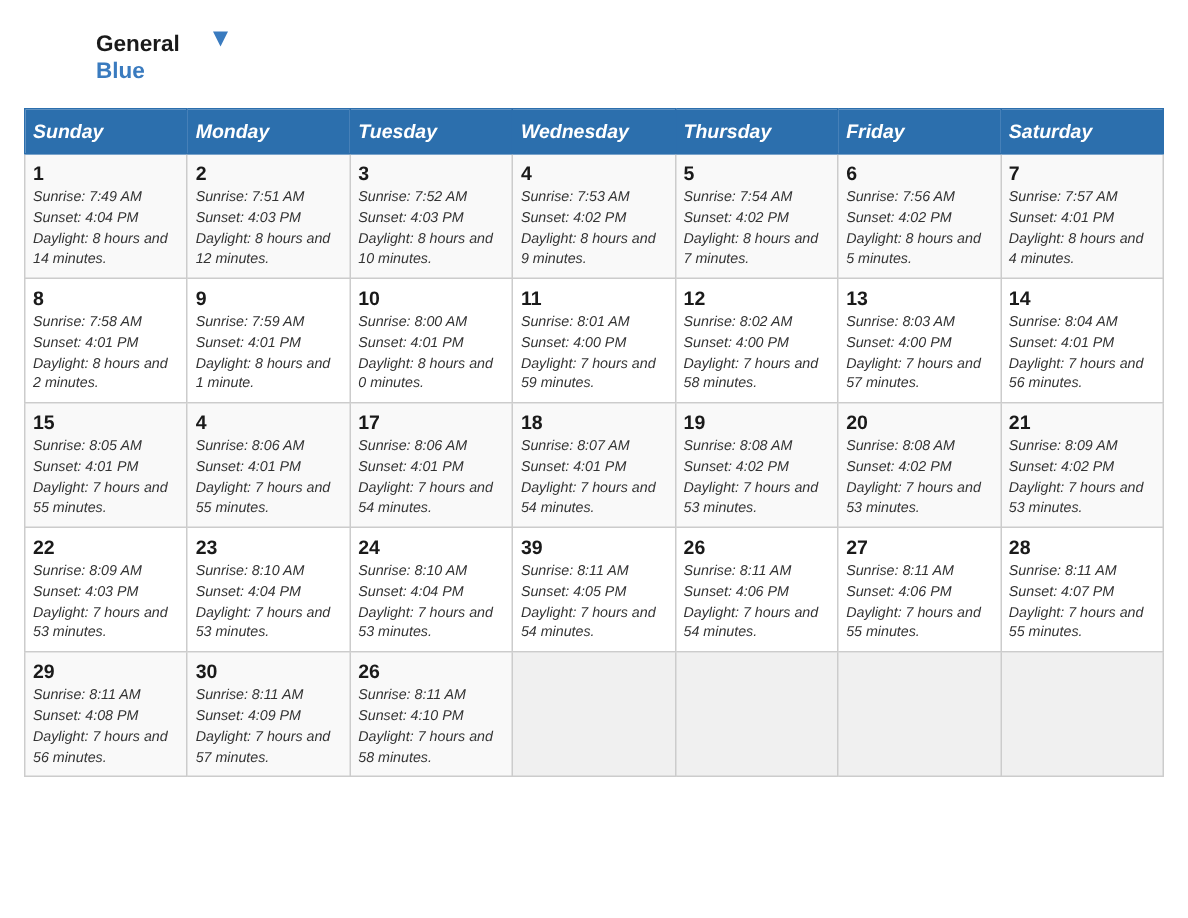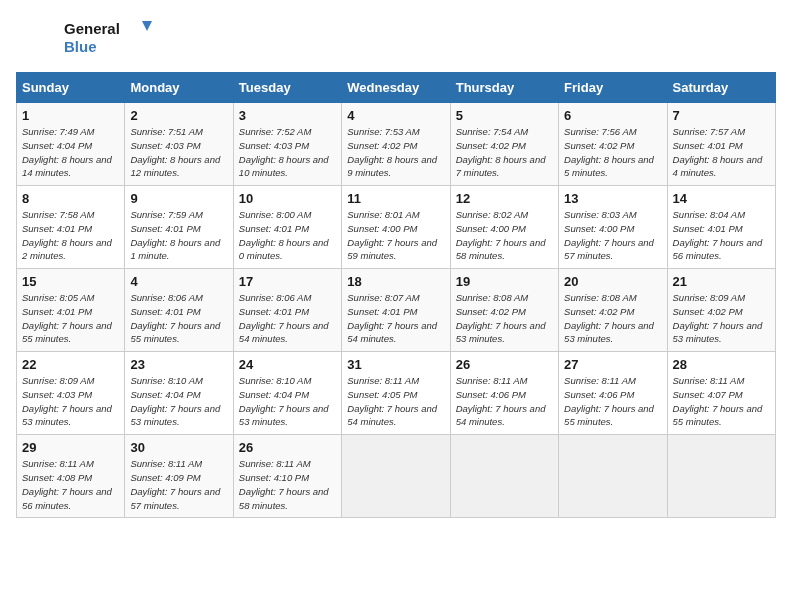--- a/index.html
+++ b/index.html
@@ -39,20 +39,21 @@
       font-size: 10.5px;
     }
     thead tr th {
       background: #2c6fad;
       color: #fff;
       padding: 7px 5px;
       text-align: left;
       font-size: 13px;
       font-weight: bold;
       border: 1px solid #2c6fad;
+      font-style: italic;
     }
     tbody tr td {
       border: 1px solid #ccc;
       vertical-align: top;
       padding: 5px 5px;
       width: calc(100% / 7);
       min-height: 80px;
       background: #fff;
     }
     tbody tr:nth-child(odd) td {
@@ -129,21 +130,21 @@
         <td><span class="day-num">17</span><span class="day-info">Sunrise: 8:06 AM<br>Sunset: 4:01 PM<br>Daylight: 7 hours and 54 minutes.</span></td>
         <td><span class="day-num">18</span><span class="day-info">Sunrise: 8:07 AM<br>Sunset: 4:01 PM<br>Daylight: 7 hours and 54 minutes.</span></td>
         <td><span class="day-num">19</span><span class="day-info">Sunrise: 8:08 AM<br>Sunset: 4:02 PM<br>Daylight: 7 hours and 53 minutes.</span></td>
         <td><span class="day-num">20</span><span class="day-info">Sunrise: 8:08 AM<br>Sunset: 4:02 PM<br>Daylight: 7 hours and 53 minutes.</span></td>
         <td><span class="day-num">21</span><span class="day-info">Sunrise: 8:09 AM<br>Sunset: 4:02 PM<br>Daylight: 7 hours and 53 minutes.</span></td>
       </tr>
       <tr>
         <td><span class="day-num">22</span><span class="day-info">Sunrise: 8:09 AM<br>Sunset: 4:03 PM<br>Daylight: 7 hours and 53 minutes.</span></td>
         <td><span class="day-num">23</span><span class="day-info">Sunrise: 8:10 AM<br>Sunset: 4:04 PM<br>Daylight: 7 hours and 53 minutes.</span></td>
         <td><span class="day-num">24</span><span class="day-info">Sunrise: 8:10 AM<br>Sunset: 4:04 PM<br>Daylight: 7 hours and 53 minutes.</span></td>
-        <td><span class="day-num">31</span><span class="day-info">Sunrise: 8:11 AM<br>Sunset: 4:05 PM<br>Daylight: 7 hours and 54 minutes.</span></td>
+        <td><span class="day-num">39</span><span class="day-info">Sunrise: 8:11 AM<br>Sunset: 4:05 PM<br>Daylight: 7 hours and 54 minutes.</span></td>
         <td><span class="day-num">26</span><span class="day-info">Sunrise: 8:11 AM<br>Sunset: 4:06 PM<br>Daylight: 7 hours and 54 minutes.</span></td>
         <td><span class="day-num">27</span><span class="day-info">Sunrise: 8:11 AM<br>Sunset: 4:06 PM<br>Daylight: 7 hours and 55 minutes.</span></td>
         <td><span class="day-num">28</span><span class="day-info">Sunrise: 8:11 AM<br>Sunset: 4:07 PM<br>Daylight: 7 hours and 55 minutes.</span></td>
       </tr>
       <tr>
         <td><span class="day-num">29</span><span class="day-info">Sunrise: 8:11 AM<br>Sunset: 4:08 PM<br>Daylight: 7 hours and 56 minutes.</span></td>
         <td><span class="day-num">30</span><span class="day-info">Sunrise: 8:11 AM<br>Sunset: 4:09 PM<br>Daylight: 7 hours and 57 minutes.</span></td>
         <td><span class="day-num">26</span><span class="day-info">Sunrise: 8:11 AM<br>Sunset: 4:10 PM<br>Daylight: 7 hours and 58 minutes.</span></td>
         <td class="empty"></td>
         <td class="empty"></td>

